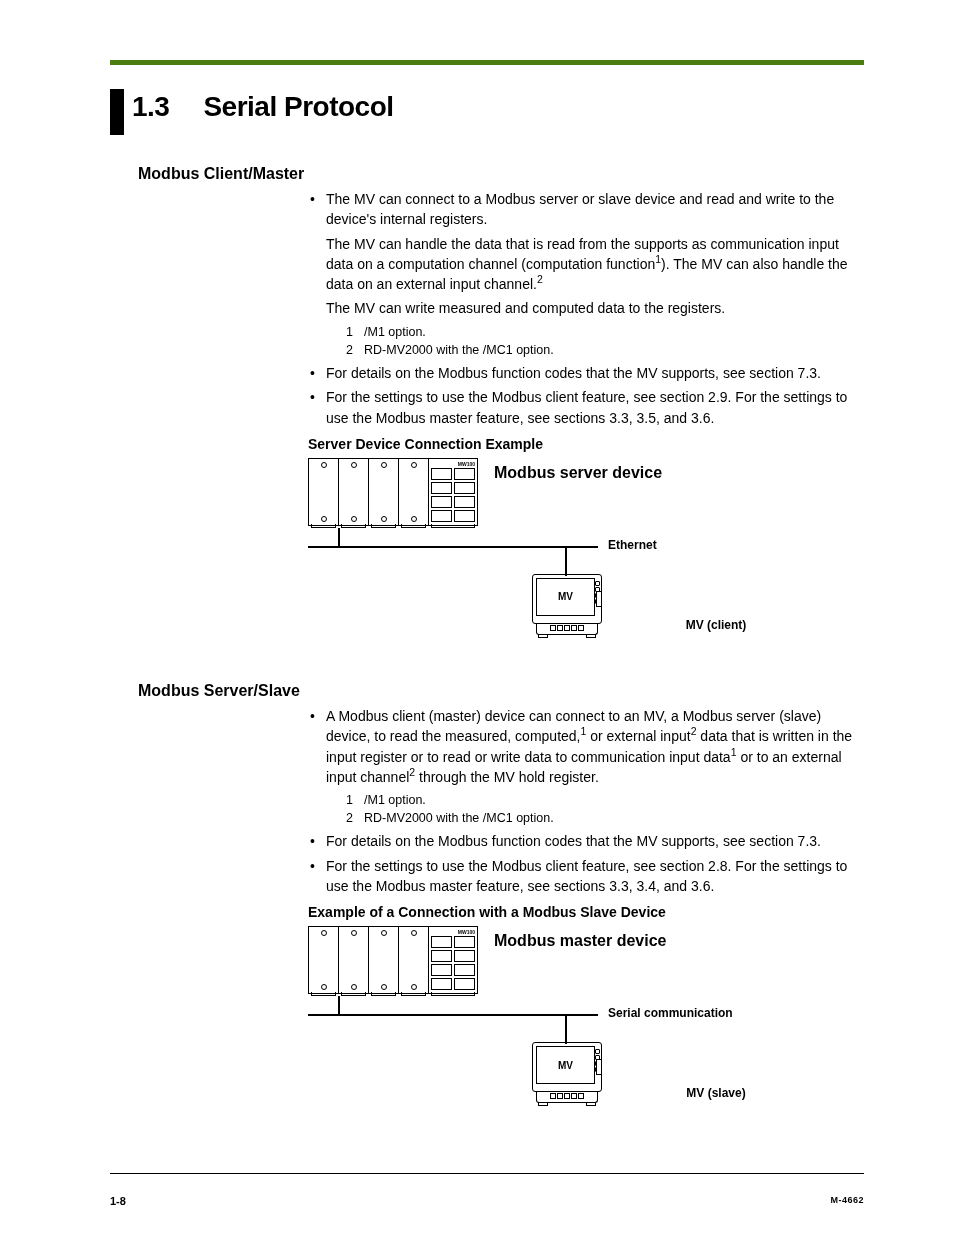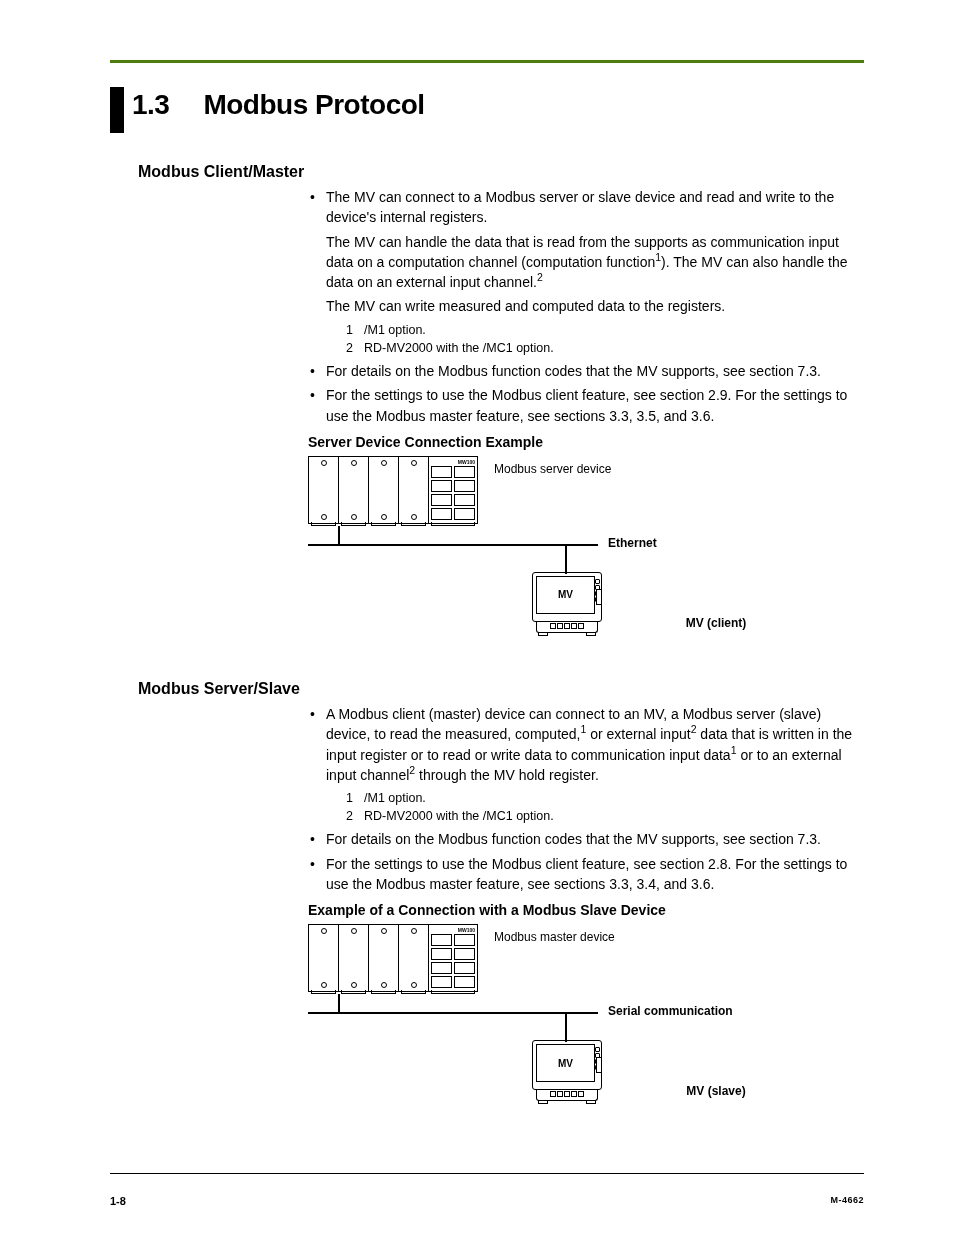--- a/index.html
+++ b/index.html
@@ -13,21 +13,21 @@
   .page {
     width: 954px;
     min-height: 1235px;
     margin: 0 auto;
     position: relative;
     padding: 60px 0 0 0;
     box-sizing: border-box;
   }
   .content-area {
     margin: 0 90px 0 110px;
-    border-top: 3px solid #4d7c0f;
+    border-top: 5px solid #4d7c0f;
     padding-top: 24px;
   }
   .chapter-title {
     display: flex;
     align-items: flex-start;
     margin: 0 0 30px 0;
   }
   .black-bar {
     width: 14px;
     height: 46px;
@@ -181,22 +181,22 @@
     gap: 2px;
   }
   .cpu-small {
     border: 1px solid #000;
     height: 10px;
   }
   .rack-label {
     position: absolute;
     left: 186px;
     top: 6px;
-    font-size: 12px;
-    font-weight: normal;
+    font-size: 16px;
+    font-weight: bold;
   }
   .network-line {
     position: absolute;
     left: 0;
     top: 88px;
     width: 290px;
     border-top: 2px solid #000;
   }
   .drop1 {
     position: absolute;
@@ -332,21 +332,21 @@
 </style>
 </head>
 <body>
 
 <div class="page">
   <div class="content-area">
 
     <div class="chapter-title">
       <div class="black-bar"></div>
       <div class="chapter-number">1.3</div>
-      <div class="chapter-text">Modbus Protocol</div>
+      <div class="chapter-text">Serial Protocol</div>
     </div>
 
     <div class="section-heading">Modbus Client/Master</div>
     <div class="indented-content">
       <ul class="bullet-list">
         <li>
           <div class="para">The MV can connect to a Modbus server or slave device and read and write to the device's internal registers.</div>
           <div class="para">
             <span>The MV can handle the data that is read from the supports as communication input data on a computation channel (computation function</span><sup>1</sup><span>). The MV can also handle the data on an external input channel.</span><sup>2</sup>
           </div>

